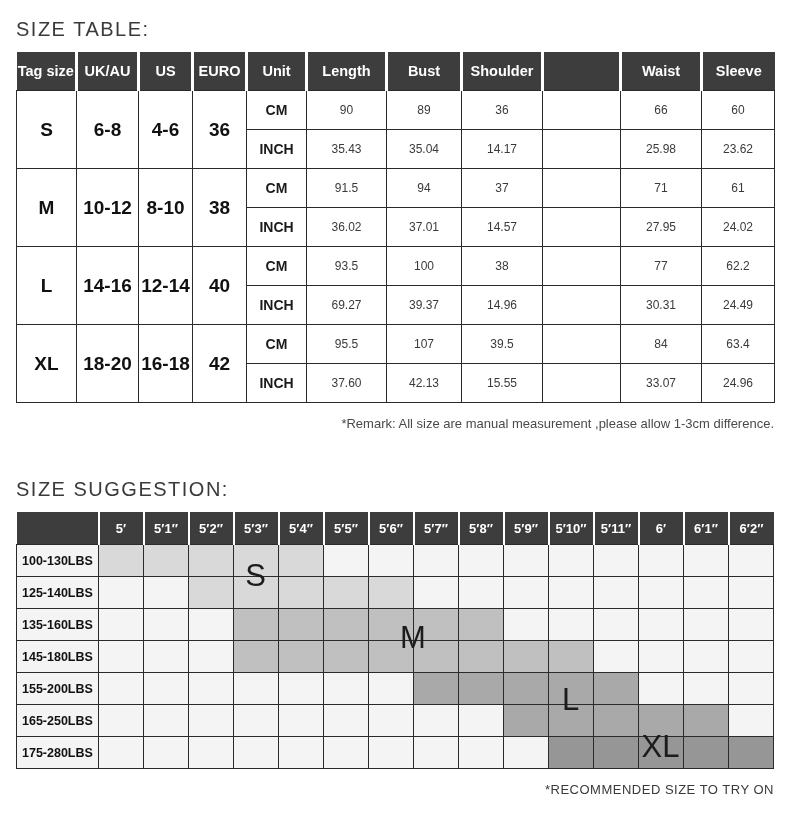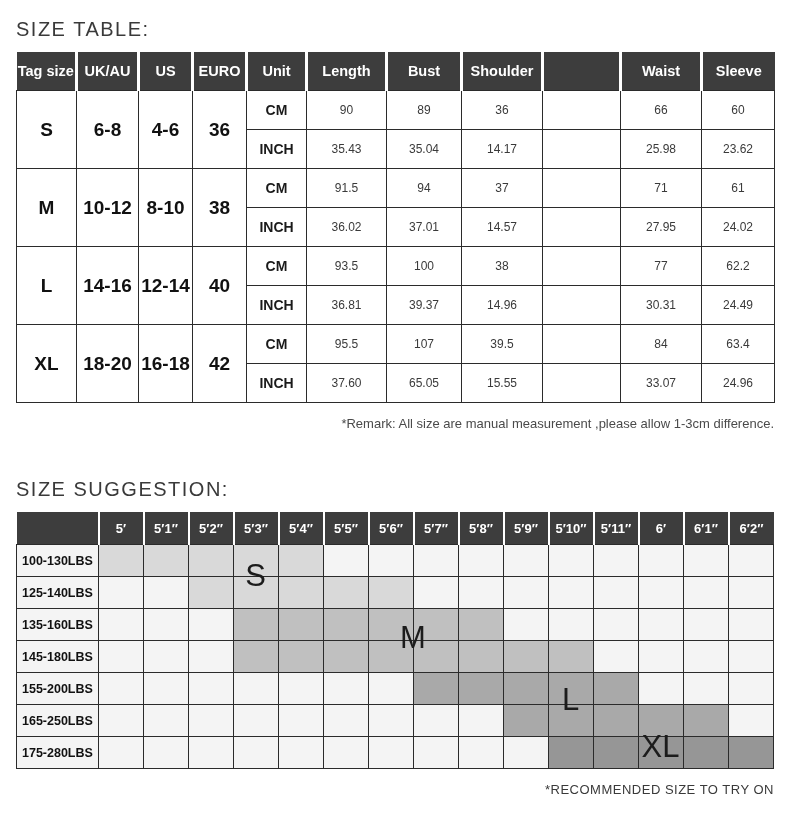--- a/index.html
+++ b/index.html
@@ -146,21 +146,21 @@
           <td class="unit">CM</td>
           <td class="num">93.5</td>
           <td class="num">100</td>
           <td class="num">38</td>
           <td class="num"></td>
           <td class="num">77</td>
           <td class="num">62.2</td>
         </tr>
         <tr>
           <td class="unit">INCH</td>
-          <td class="num">36.81</td>
+          <td class="num">69.27</td>
           <td class="num">39.37</td>
           <td class="num">14.96</td>
           <td class="num"></td>
           <td class="num">30.31</td>
           <td class="num">24.49</td>
         </tr>
         <tr>
           <td class="group" rowspan="2">XL</td>
           <td class="group" rowspan="2">18-20</td>
           <td class="group" rowspan="2">16-18</td>
@@ -169,21 +169,21 @@
           <td class="num">95.5</td>
           <td class="num">107</td>
           <td class="num">39.5</td>
           <td class="num"></td>
           <td class="num">84</td>
           <td class="num">63.4</td>
         </tr>
         <tr>
           <td class="unit">INCH</td>
           <td class="num">37.60</td>
-          <td class="num">65.05</td>
+          <td class="num">42.13</td>
           <td class="num">15.55</td>
           <td class="num"></td>
           <td class="num">33.07</td>
           <td class="num">24.96</td>
         </tr>
       </tbody>
   </table>
 
   <p class="remark">*Remark: All size are manual measurement ,please allow 1-3cm difference.</p>
 

